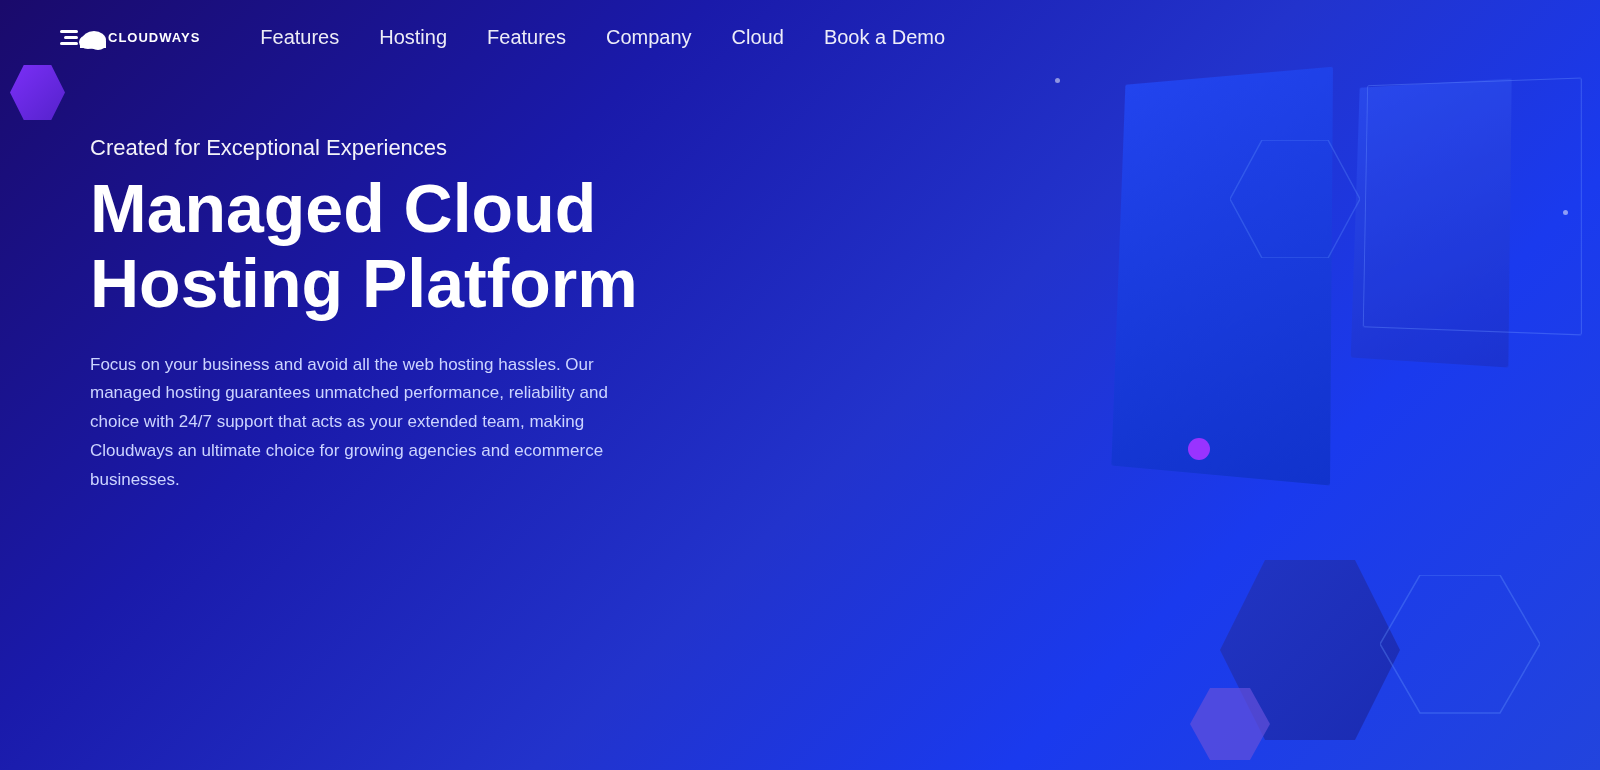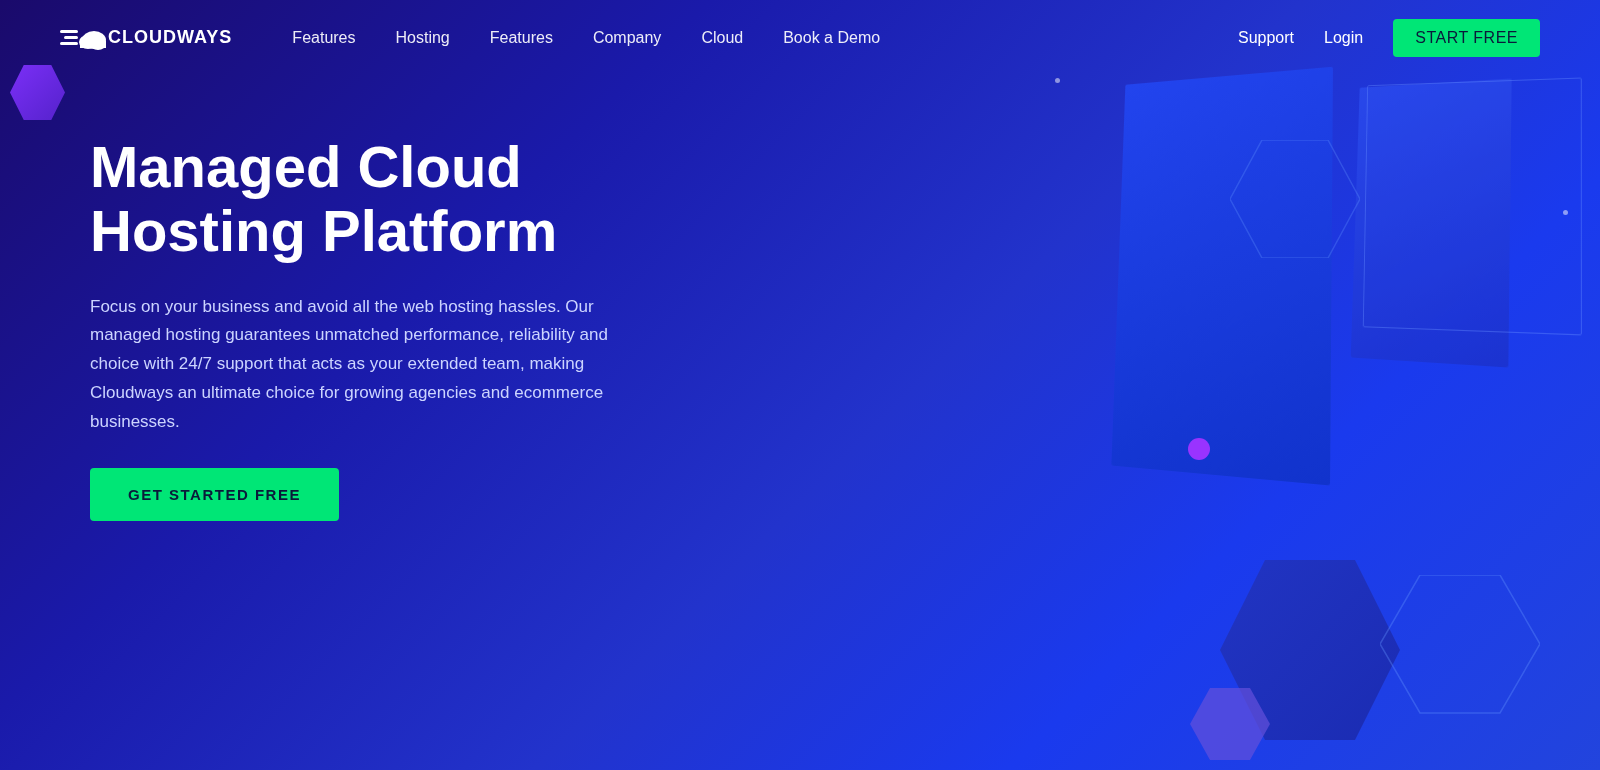--- a/index.html
+++ b/index.html
@@ -31,36 +31,36 @@
 
     .logo {
       display: flex;
       align-items: center;
       margin-right: 60px;
       text-decoration: none;
     }
 
     .logo-text {
       color: #ffffff;
-      font-size: 18px;
+      font-size: 13px;
       font-weight: 700;
       letter-spacing: 1px;
     }
 
     .nav-links {
       display: flex;
       align-items: center;
       gap: 40px;
       flex: 1;
     }
 
     .nav-links a {
       color: #ffffff;
       text-decoration: none;
-      font-size: 16px;
+      font-size: 20px;
       font-weight: 400;
       opacity: 0.92;
     }
 
     .nav-right {
       display: flex;
       align-items: center;
       gap: 30px;
     }
 
@@ -95,21 +95,21 @@
     .hero-subtitle {
       color: #ffffff;
       font-size: 22px;
       font-weight: 400;
       margin-bottom: 10px;
       opacity: 0.95;
     }
 
     .hero-title {
       color: #ffffff;
-      font-size: 58px;
+      font-size: 68px;
       font-weight: 800;
       line-height: 1.1;
       margin-bottom: 30px;
     }
 
     .hero-desc {
       color: #ccd4ff;
       font-size: 17px;
       line-height: 1.7;
       max-width: 570px;
@@ -279,26 +279,21 @@
 
     <div class="nav-links">
       <a href="#">Features</a>
       <a href="#">Hosting</a>
       <a href="#">Features</a>
       <a href="#">Company</a>
       <a href="#">Cloud</a>
       <a href="#">Book a Demo</a>
     </div>
 
-    <div class="nav-right">
-      <a href="#">Support</a>
-      <a href="#">Login</a>
-      <a href="#" class="btn-start-free">START FREE</a>
-    </div>
   </nav>
 
   <div class="hero-content">
+    <p class="hero-subtitle">Created for Exceptional Experiences</p>
     <h1 class="hero-title">Managed Cloud Hosting Platform</h1>
     <p class="hero-desc">Focus on your business and avoid all the web hosting hassles. Our managed hosting guarantees unmatched performance, reliability and choice with 24/7 support that acts as your extended team, making Cloudways an ultimate choice for growing agencies and ecommerce businesses.</p>
-    <a href="#" class="btn-get-started">GET STARTED FREE</a>
   </div>
 
 </div>
 
 </body></html>

